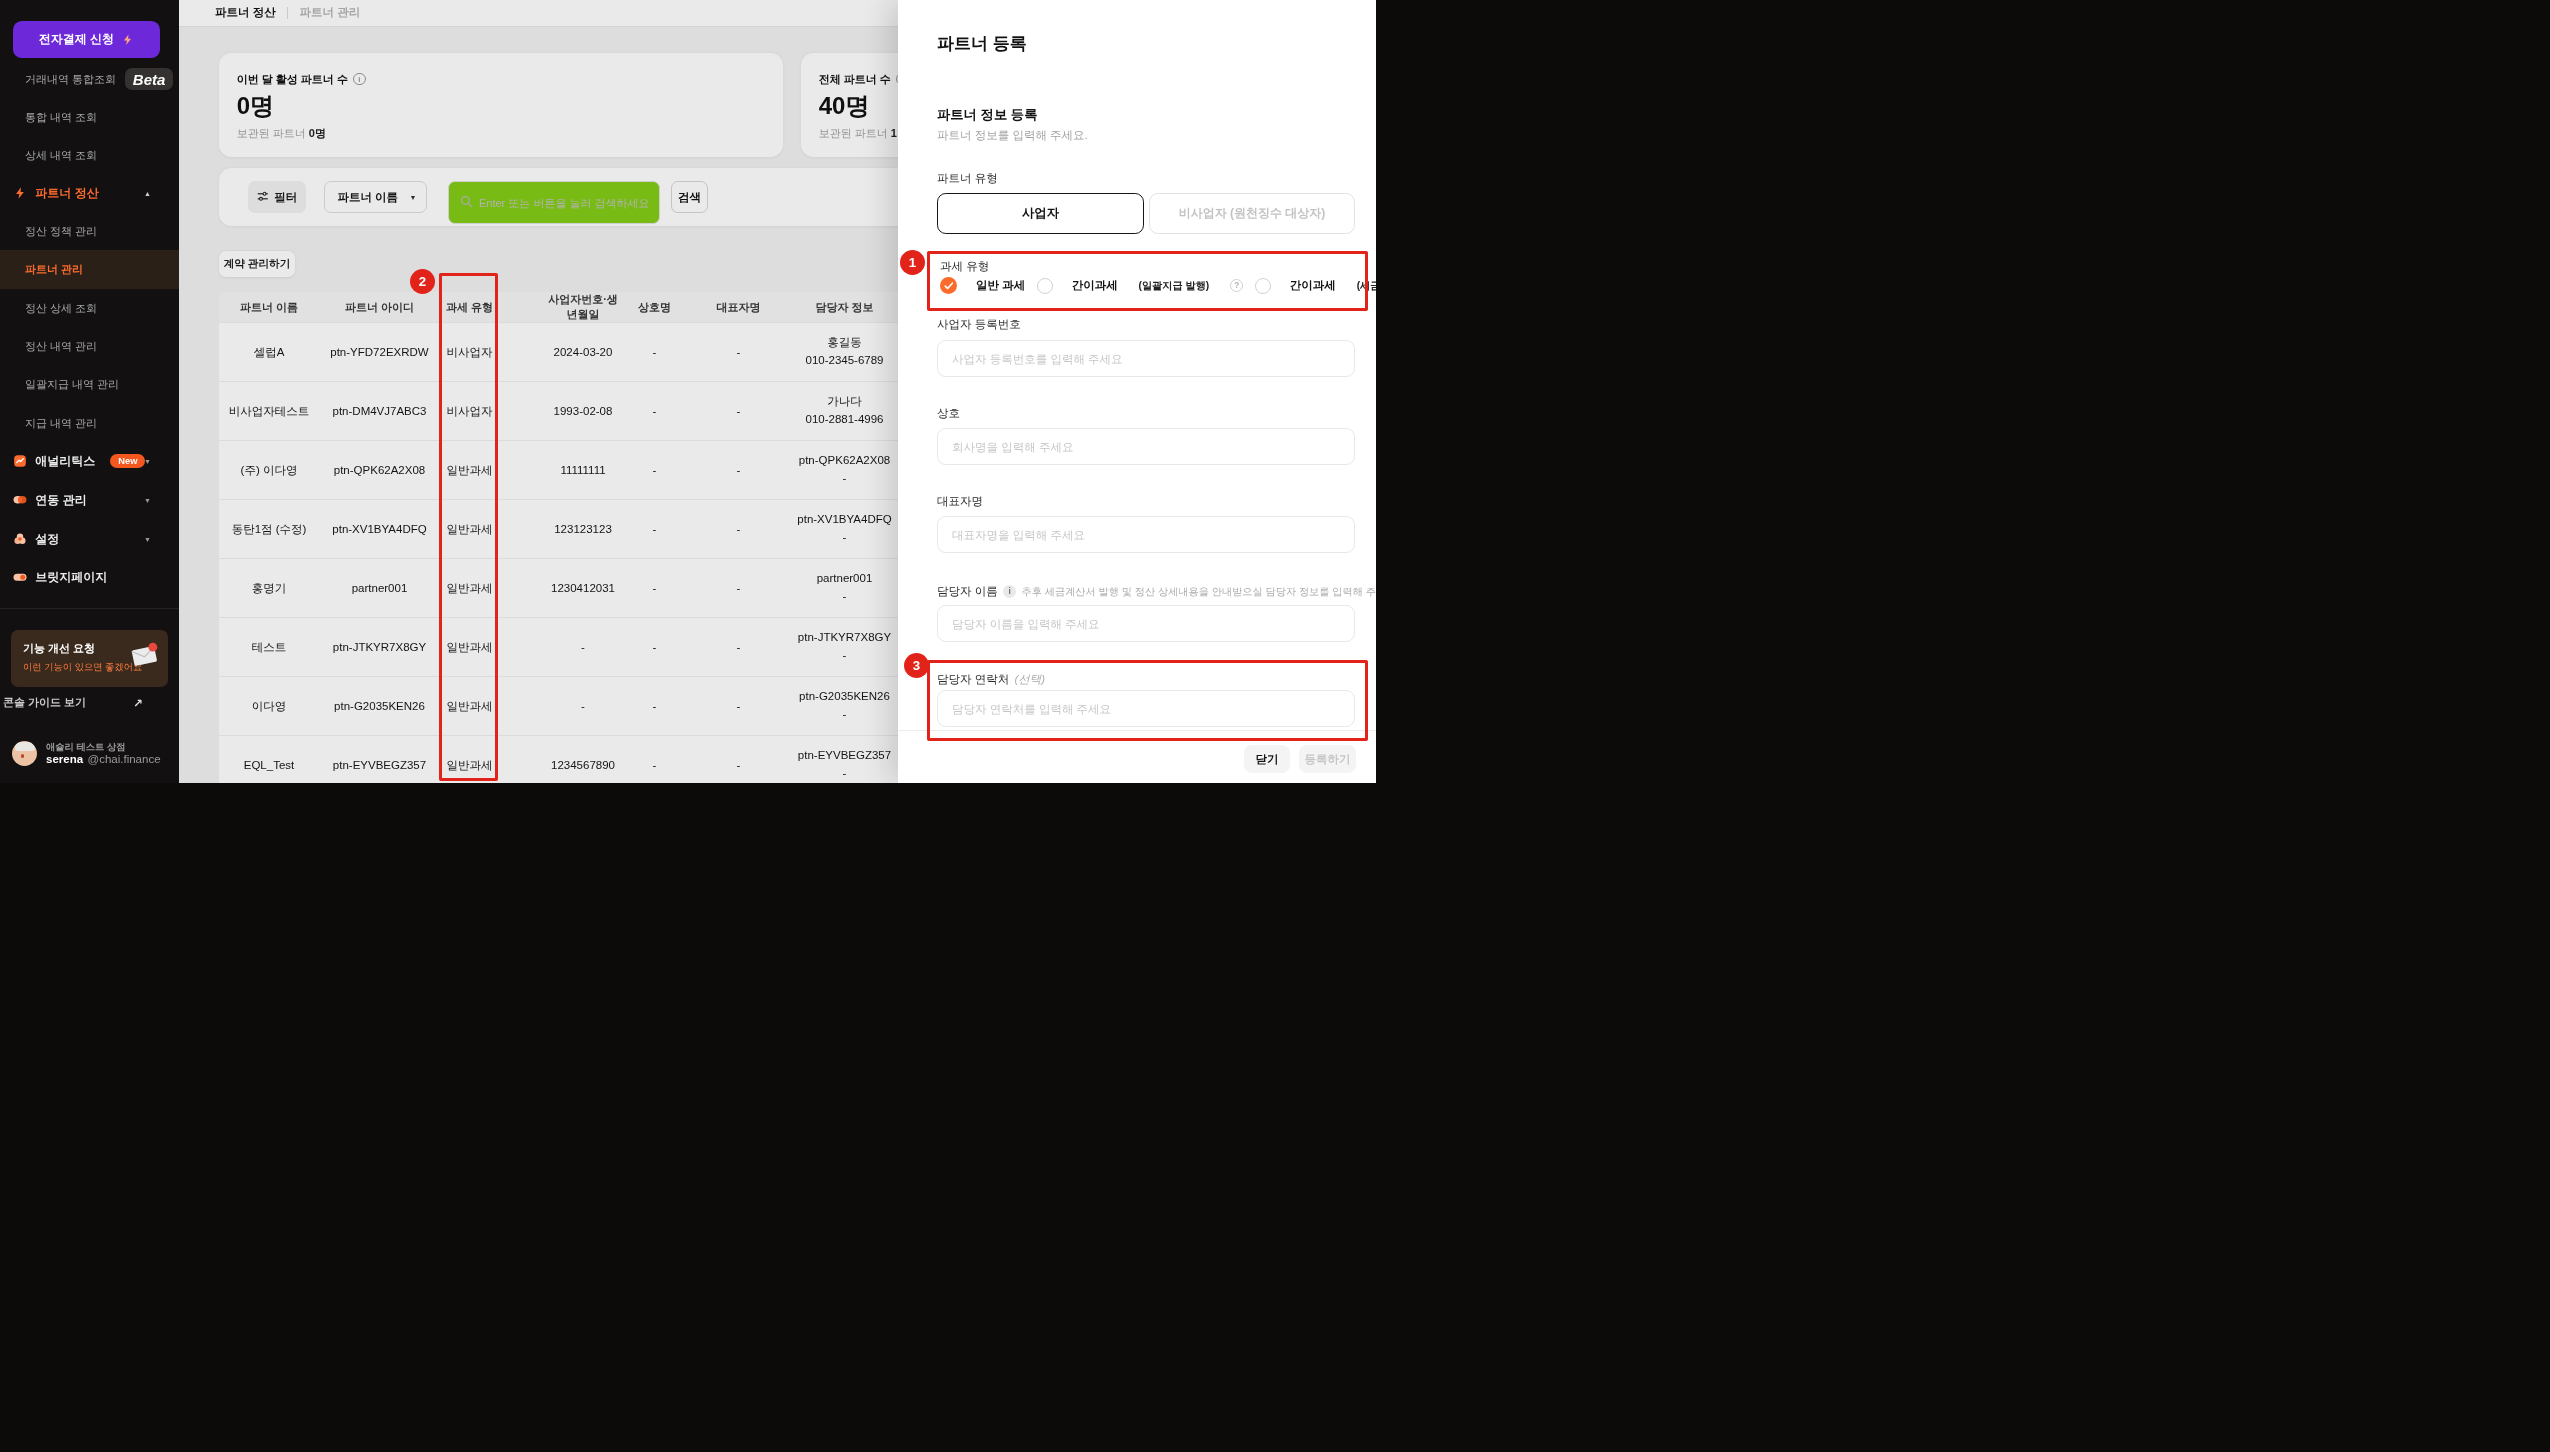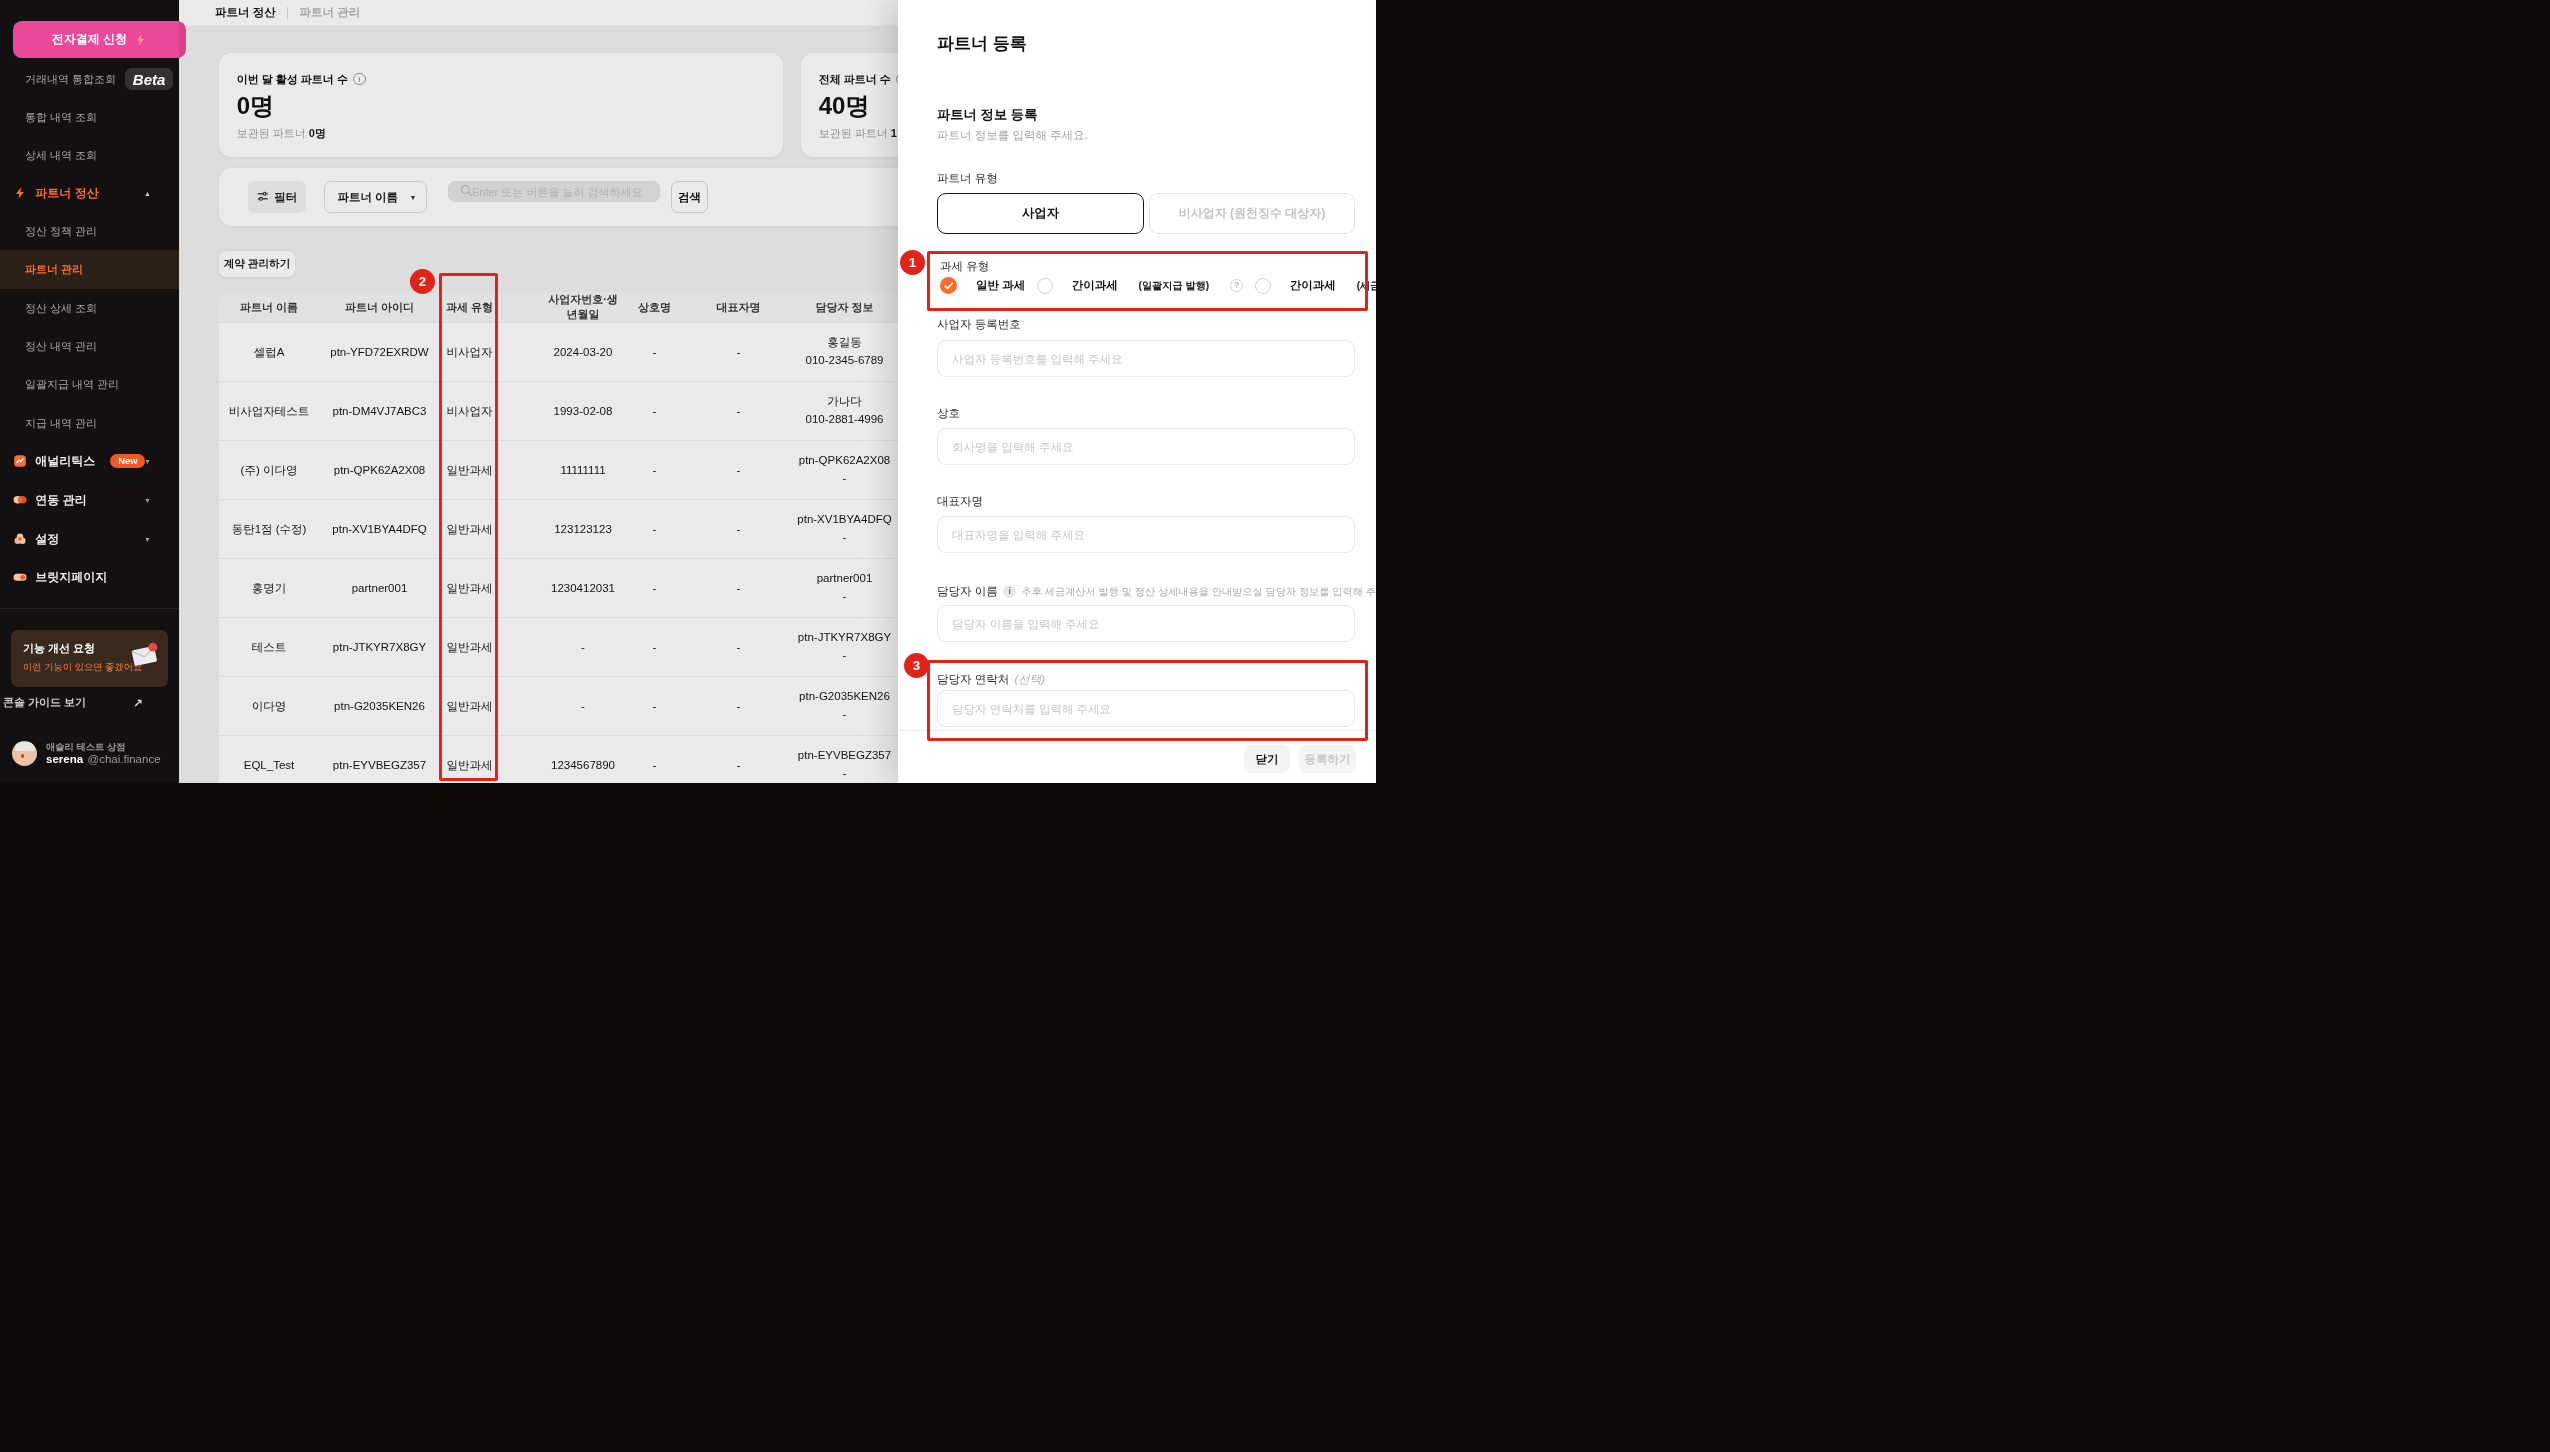--- a/index.html
+++ b/index.html
@@ -2,21 +2,21 @@
 <html style="font-size:14px"><head>
 <meta charset="utf-8">
 <style>
   * { margin:0; padding:0; box-sizing:border-box; }
   html,body { width:1376px; height:783px; background:#0d0b0a; }
   body { font-family:"Liberation Sans","DejaVu Sans",sans-serif; }
   .stage { position:relative; width:1376px; height:783px; overflow:hidden; background:#f1f1f1; }
 
   
   .sidebar { position:absolute; left:0; top:0; width:179px; height:783px; background:#121010; z-index:10; }
-  .side-cta { position:absolute; left:13.3px; top:21px; width:173px; height:37px; background:#ec4899; border-radius:8.8px;
+  .side-cta { position:absolute; left:13.3px; top:21px; width:147px; height:37px; background:#6d28d9; border-radius:8.8px;
               display:flex; align-items:center; justify-content:center; gap:7px; color:#fff; font-weight:700; font-size:12px; cursor:pointer; }
   .side-item { position:absolute; left:0; width:179px; height:38px; display:flex; align-items:center;
                font-size:11px; color:#a6a6a6; padding-left:25px; cursor:pointer; }
   .side-item.section { padding-left:13.3px; font-weight:700; font-size:12px; color:#ededed; gap:8px; }
   .side-item.orange { color:#fc6b2e; }
   .side-item.active { background:#2a2017; color:#fc6b2e; font-weight:700; }
   .beta-badge { background:#343130; color:#fff; font-style:italic; font-weight:700; font-size:15px; padding:2.7px 8px; border-radius:7px; margin-left:8.8px; }
   .new-badge { background:#f4581e; color:#fff; font-weight:700; font-size:9.3px; padding:2.2px 8px; border-radius:8.8px; margin-left:7px; }
   .caret { position:absolute; right:28px; font-size:7px; color:#cfcfcf; }
   .icon16 { width:14px; height:14px; display:inline-flex; align-items:center; justify-content:center; }
@@ -51,22 +51,22 @@
   .stat-foot b { color:#222; }
   .info-circle { width:12.4px; height:12.4px; border:1.1px solid #9a9a9a; border-radius:50%; display:inline-flex; align-items:center; justify-content:center;
                  font-size:8px; color:#9a9a9a; font-weight:700; font-style:normal; }
 
   .filter-card { position:absolute; left:40px; top:168px; width:884px; height:58px; background:#fff; border-radius:12.4px; box-shadow:0 0.9px 3.5px rgba(0,0,0,0.05); }
   .btn-filter { position:absolute; left:29px; top:13.3px; width:58px; height:32px; background:#f1f1f1; border-radius:7px;
                 display:flex; align-items:center; justify-content:center; gap:6.2px; font-size:11.5px; font-weight:700; color:#1a1a1a; cursor:pointer; }
   .dropdown { position:absolute; left:105px; top:13.3px; width:103px; height:32px; background:#fff; border:0.9px solid #dedede; border-radius:7px;
               display:flex; align-items:center; justify-content:space-between; padding:0 9.7px 0 12.4px; font-size:11.5px; font-weight:600; color:#161616; cursor:pointer; }
   .dropdown .caret2 { font-size:7px; color:#333; }
-  .searchbox { position:absolute; left:229px; top:13.3px; width:212px; height:21px; border:0.9px solid #e2e2e2; border-radius:7px; background:#e5e5e5;
-               display:flex; align-items:center; padding:0 10.6px; }
+  .searchbox { position:absolute; left:229px; top:13.3px; width:212px; height:43px; border:0.9px solid #e2e2e2; border-radius:7px; background:#84cc16;
+               display:flex; align-items:center; gap:7px; padding:0 10.6px; }
   .searchbox input { border:none; outline:none; font-size:11px; color:#333; width:100%; font-family:inherit; background:transparent; }
   .searchbox input::placeholder { color:#c3c3c3; }
   .btn-search { position:absolute; left:452px; top:13.3px; width:37px; height:32px; border:0.9px solid #d6d6d6; border-radius:7px; background:#fff;
                 display:flex; align-items:center; justify-content:center; font-size:11.5px; font-weight:700; color:#111; cursor:pointer; }
 
   .contract-btn { position:absolute; left:40px; top:251px; width:76px; height:26px; background:#fff; border-radius:7px; box-shadow:0 0.9px 2.7px rgba(0,0,0,0.08);
                   display:flex; align-items:center; justify-content:center; font-size:10.6px; font-weight:700; color:#1c1c1c; cursor:pointer; }
 
   .table { position:absolute; left:40px; top:292px; width:796px; height:492px; background:#fff; border-radius:10.6px 10.6px 0 0; overflow:hidden; }
   .thead { height:30px; background:#f6f6f6; display:flex; align-items:center; font-size:11px; font-weight:700; color:#3a3a3a; }

